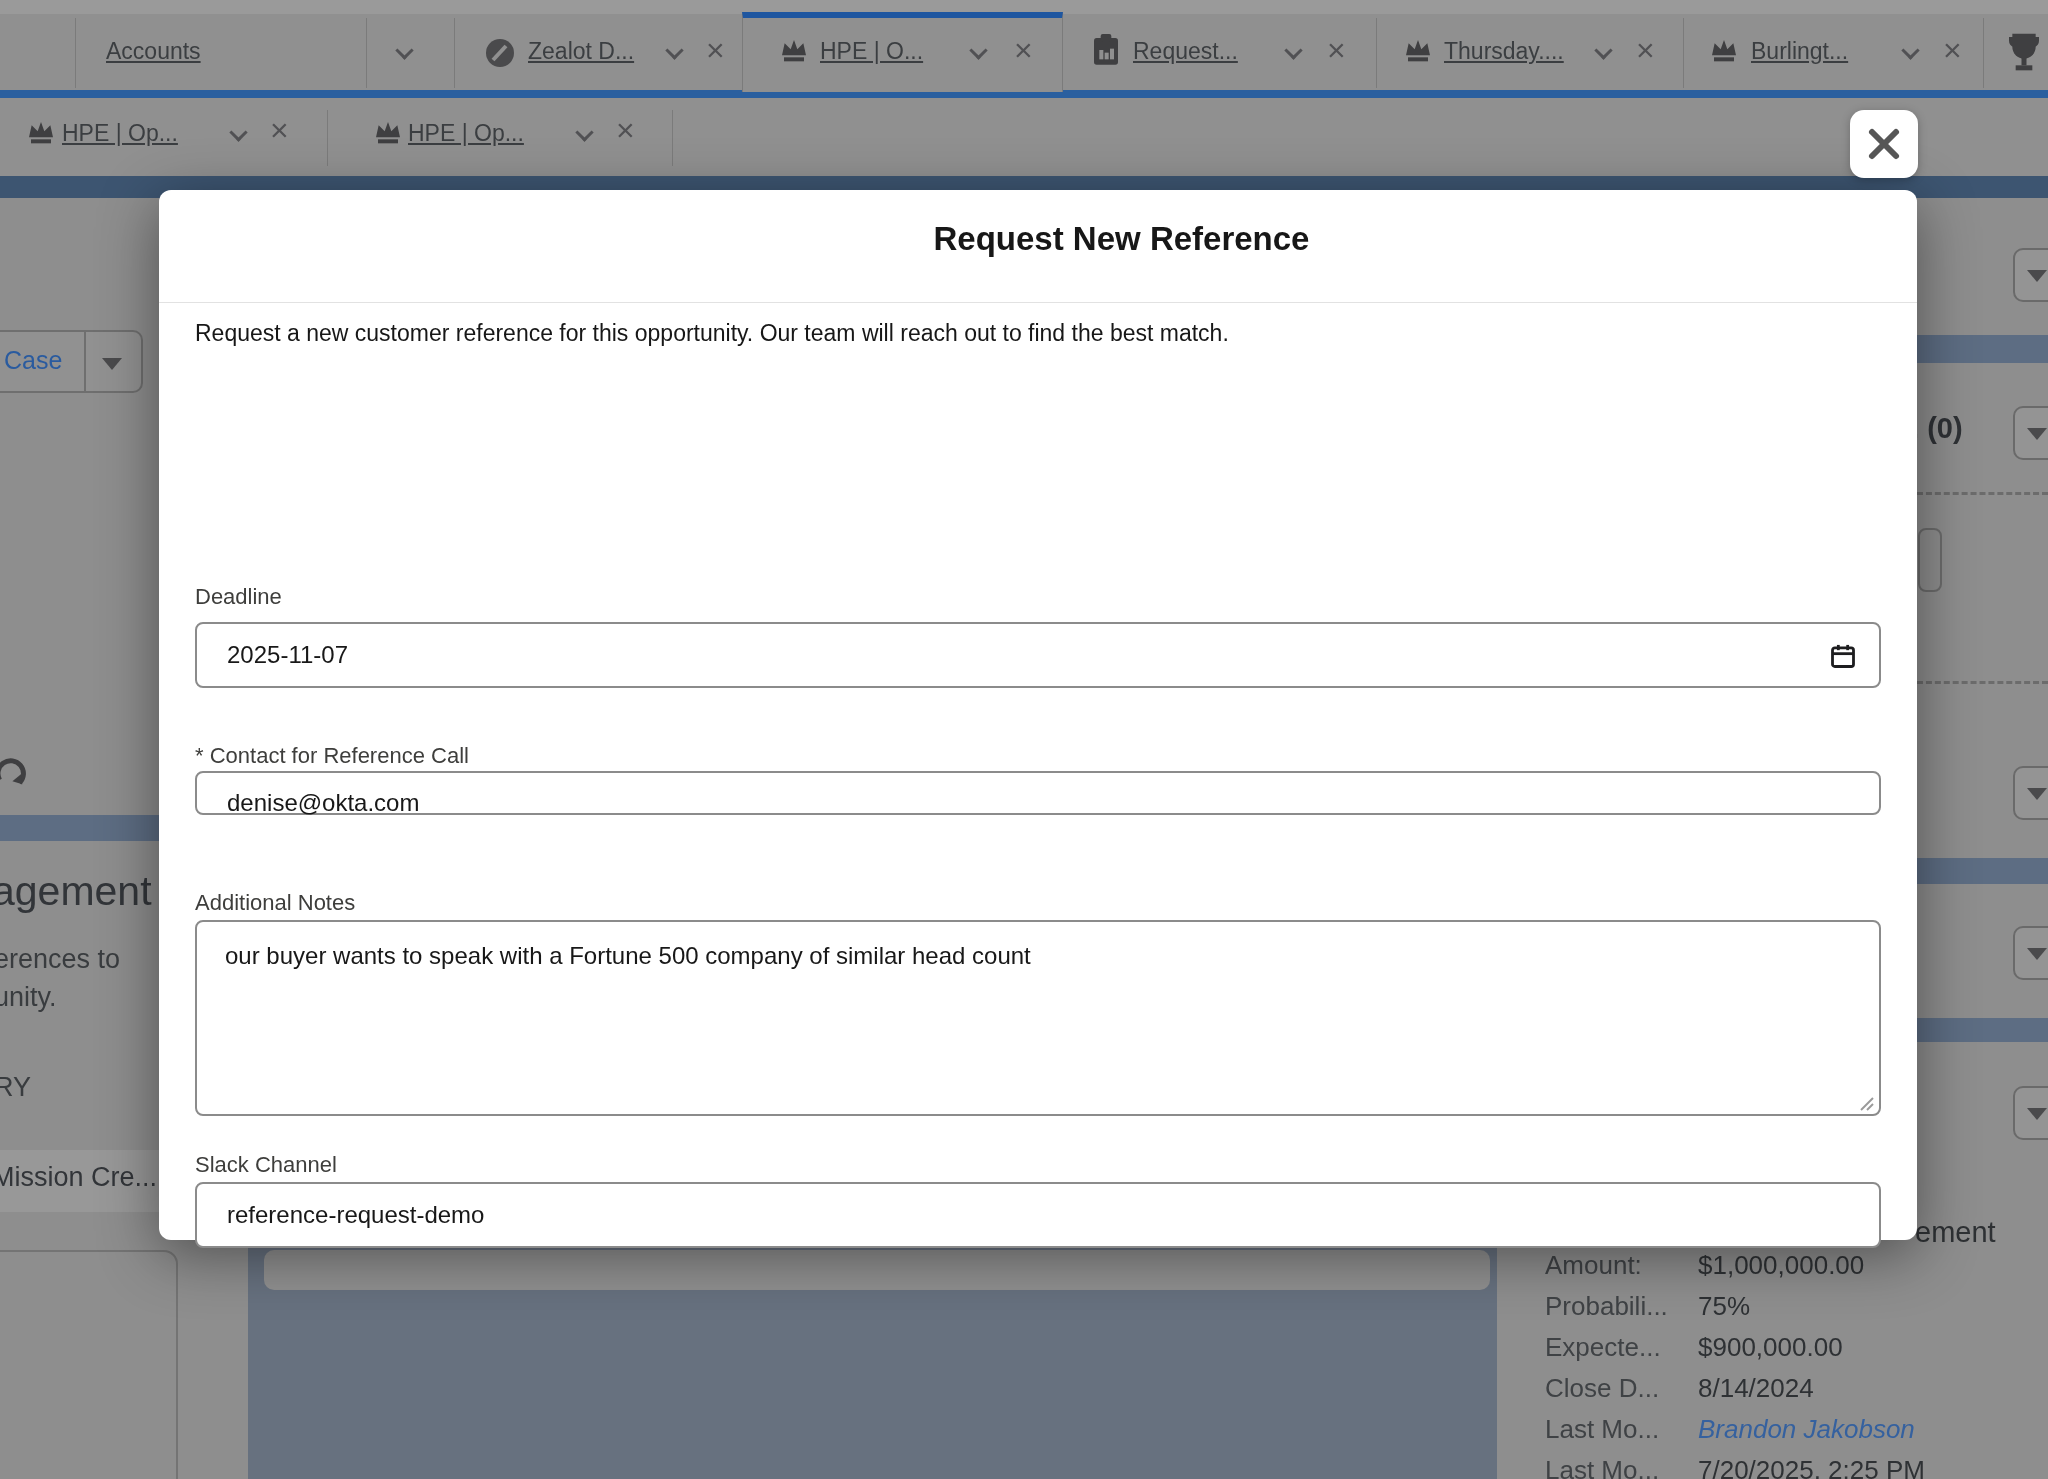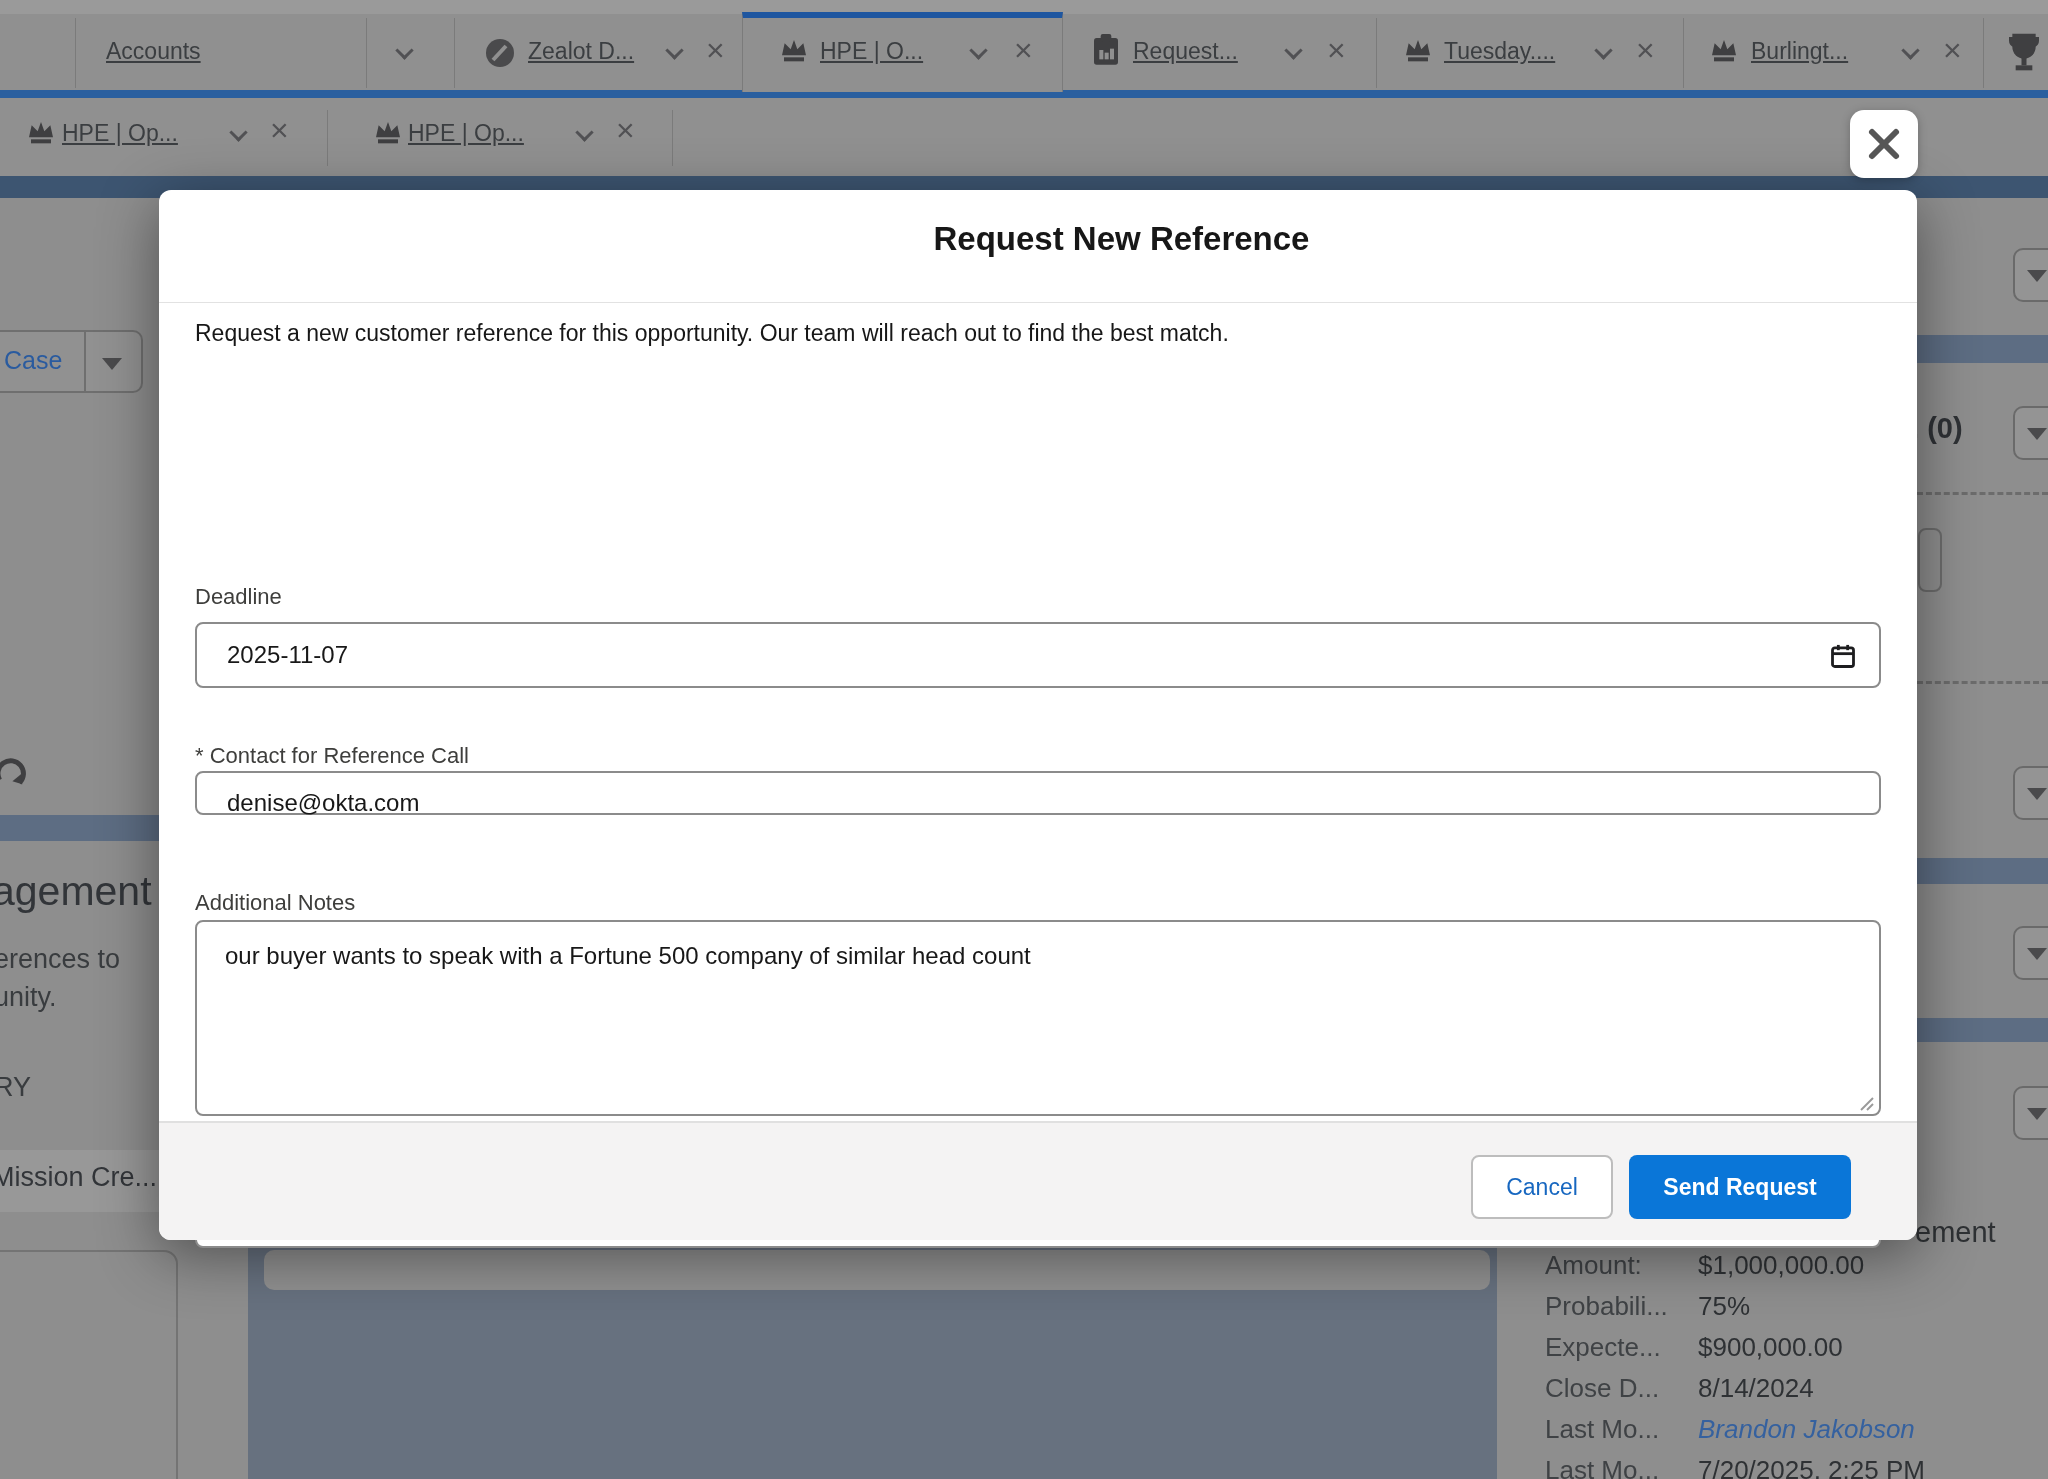--- a/index.html
+++ b/index.html
@@ -124,21 +124,21 @@
   </svg>
   <span class="abs tab-label" style="left:1133px;top:38px;">Request...</span>
   <span class="abs chev" style="left:1287px;top:44px;"></span>
   <span class="abs close-x" style="left:1327px;top:34px;">×</span>
   <div class="abs vdiv" style="left:1376px;top:18px;height:70px;"></div>
 
   <svg class="abs icon-svg" style="left:1402px;top:34px;" width="32" height="32" viewBox="0 0 24 24">
     <path d="M3 16 L5 7 L9.5 11.5 L12 4.5 L14.5 11.5 L19 7 L21 16 Z" fill="#3f3f41"></path>
     <rect x="4.5" y="17.5" width="15" height="3" fill="#3f3f41"></rect>
   </svg>
-  <span class="abs tab-label" style="left:1444px;top:38px;">Tuesday....</span>
+  <span class="abs tab-label" style="left:1444px;top:38px;">Thursday....</span>
   <span class="abs chev" style="left:1597px;top:44px;"></span>
   <span class="abs close-x" style="left:1636px;top:34px;">×</span>
   <div class="abs vdiv" style="left:1683px;top:18px;height:70px;"></div>
 
   <svg class="abs icon-svg" style="left:1708px;top:34px;" width="32" height="32" viewBox="0 0 24 24">
     <path d="M3 16 L5 7 L9.5 11.5 L12 4.5 L14.5 11.5 L19 7 L21 16 Z" fill="#3f3f41"></path>
     <rect x="4.5" y="17.5" width="15" height="3" fill="#3f3f41"></rect>
   </svg>
   <span class="abs tab-label" style="left:1751px;top:38px;">Burlingt...</span>
   <span class="abs chev" style="left:1904px;top:44px;"></span>
@@ -284,19 +284,15 @@
         <line x1="6" y1="18" x2="18" y2="6" stroke="#9a9a9a" stroke-width="2"></line>
         <line x1="12" y1="18" x2="18" y2="12" stroke="#9a9a9a" stroke-width="2"></line>
       </svg>
     </div>
 
     <div class="abs f-label" style="top:962px;">Slack Channel</div>
     <div class="abs f-input" style="top:992px;">
       <span class="val">reference-request-demo</span>
     </div>
 
-    <div class="abs m-footer">
-      <div class="btn-cancel">Cancel</div>
-      <div class="btn-send">Send Request</div>
-    </div>
   </div>
 
 </div>
 
 </body></html>

